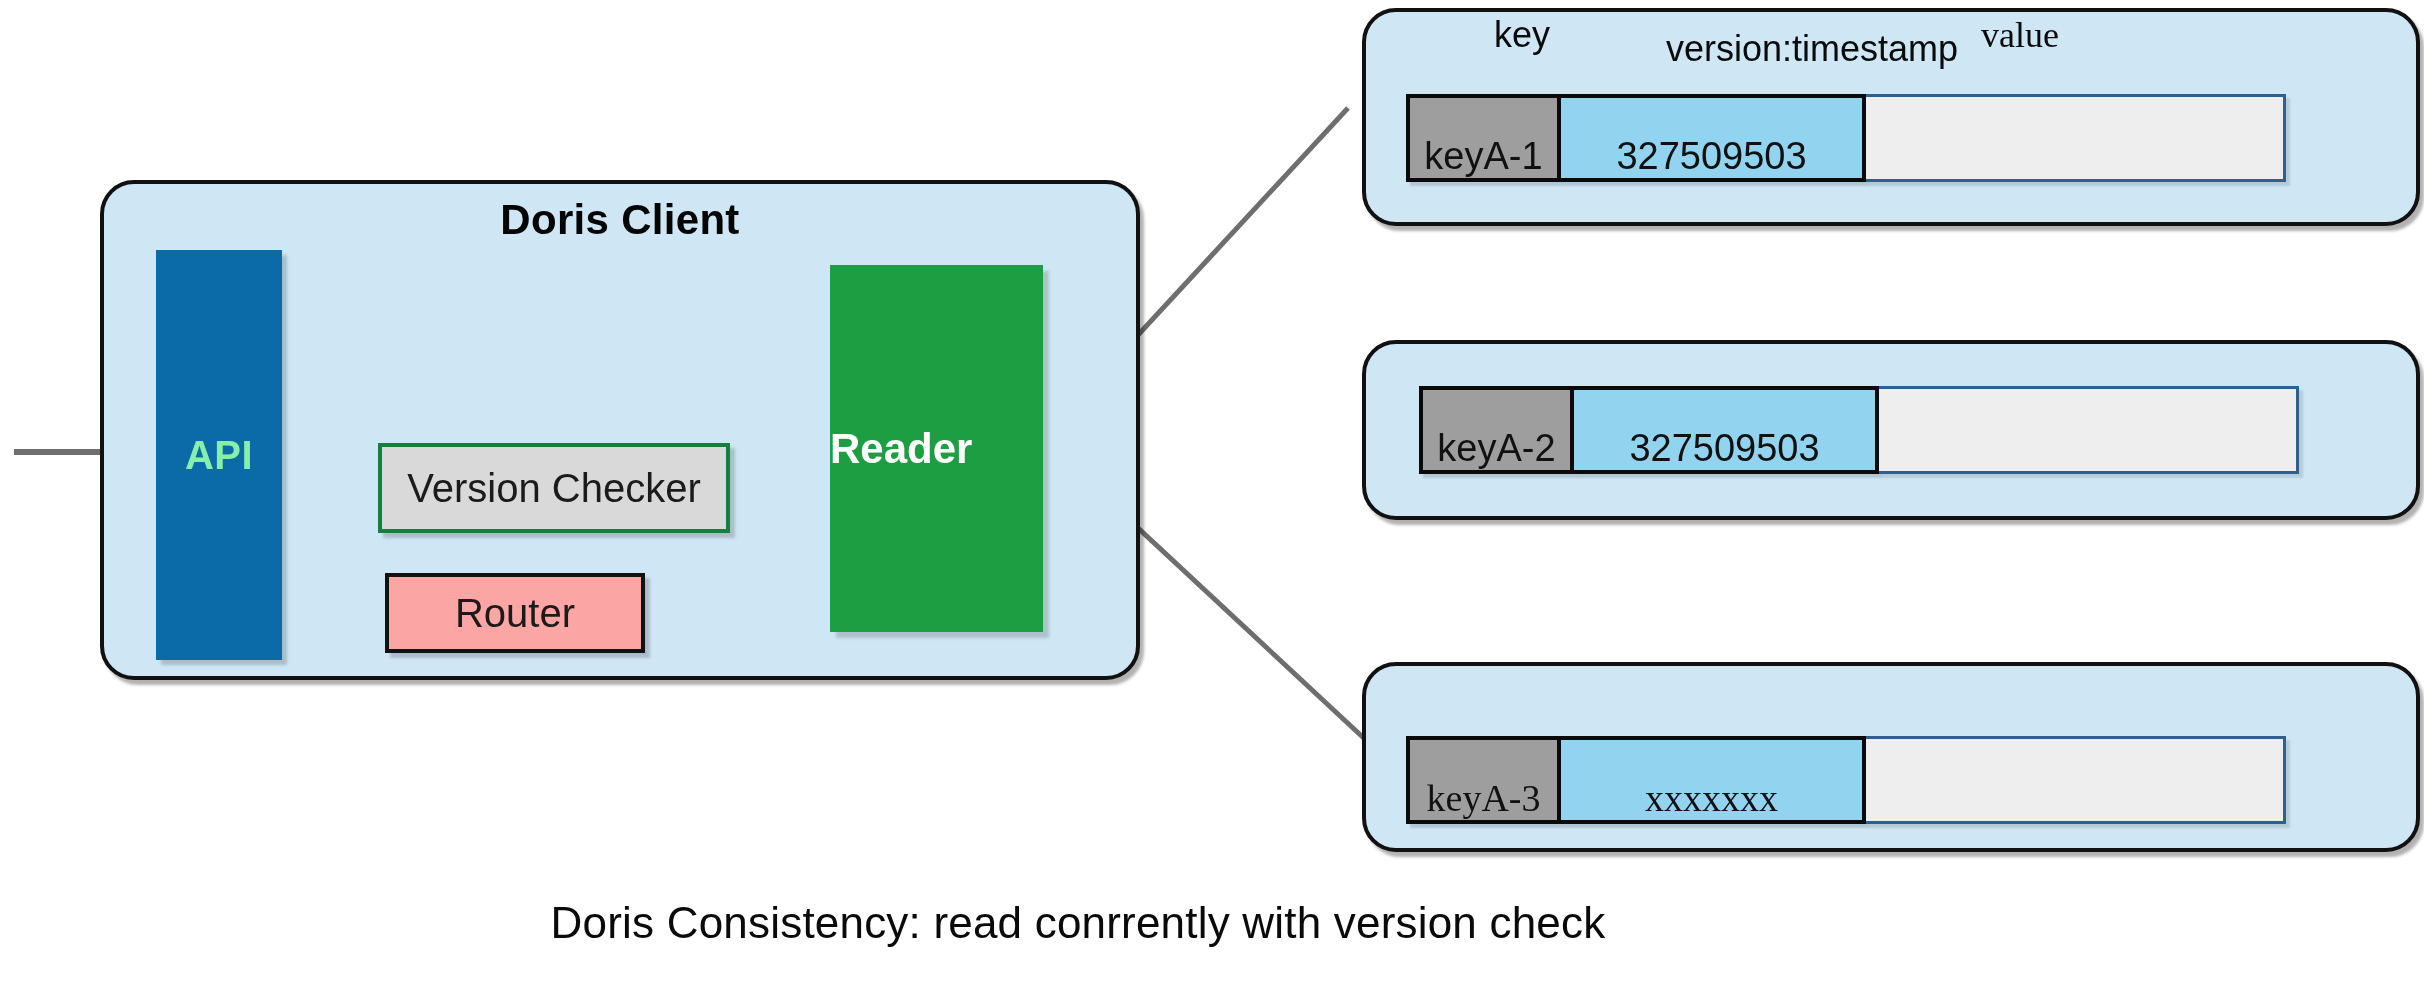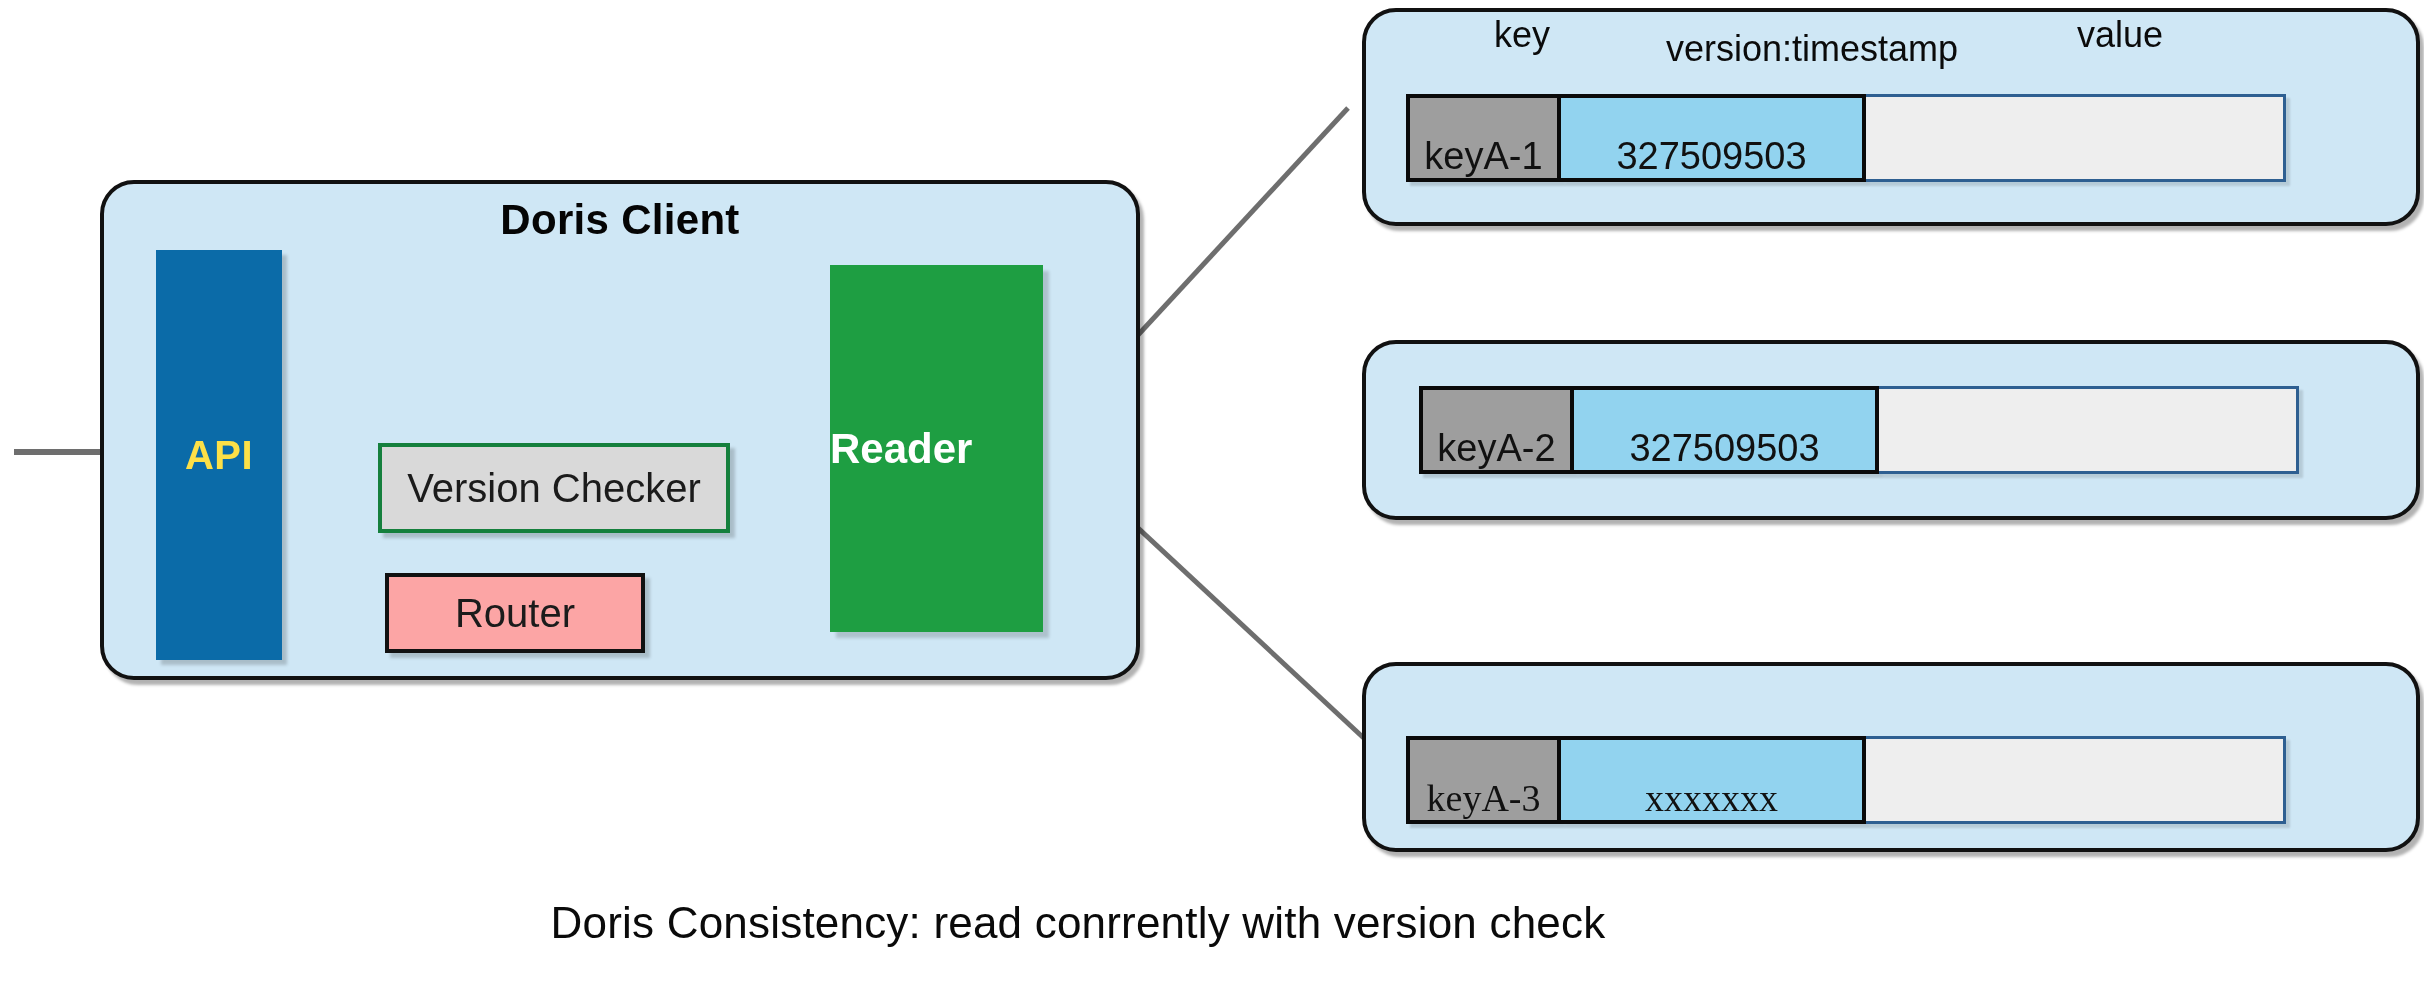--- a/index.html
+++ b/index.html
@@ -23,21 +23,21 @@
     position:absolute;left:100px;top:196px;width:1040px;
     text-align:center;font-size:42px;font-weight:bold;color:#050505;
     letter-spacing:.3px;
   }
 
   .api-box{
     position:absolute;left:156px;top:250px;width:126px;height:410px;
     background:#0b6ba8;box-shadow:5px 5px 3px rgba(0,0,0,.18);
     display:flex;align-items:center;justify-content:center;
   }
-  .api-box span{color:#fde047;font-size:40px;font-weight:bold;letter-spacing:.5px;}
+  .api-box span{color:#86efac;font-size:40px;font-weight:bold;letter-spacing:.5px;}
 
   .vcheck-box{
     position:absolute;left:378px;top:443px;width:352px;height:90px;
     background:#d9d9d9;border:4px solid #15803d;box-sizing:border-box;
     box-shadow:5px 5px 3px rgba(0,0,0,.18);
     display:flex;align-items:center;justify-content:center;
   }
   .vcheck-box span{color:#1b1b1b;font-size:40px;}
 
   .router-box{
@@ -142,21 +142,21 @@
   </div>
 
   <div class="reader-box">
     <span>Reader</span>
   </div>
 
   <div class="rec-panel" style="left:1362px;top:8px;width:1058px;height:218px;"></div>
 
   <div class="col-head" style="left:1432px;top:14px;width:180px;">key</div>
   <div class="col-head" style="left:1622px;top:28px;width:380px;">version:timestamp</div>
-  <div class="col-head" style="left:2000px;top:14px;width:240px;">value</div>
+  <div class="col-head" style="left:1900px;top:14px;width:240px;font-family:Liberation Serif, serif;">value</div>
 
   <div class="rec-row" style="left:1406px;top:94px;">
     <div class="cell cell-key">
       <span>keyA-1</span>
     </div>
     <div class="cell cell-ver">
       <span>327509503</span>
     </div>
     <div class="cell cell-val">
       <span></span>

